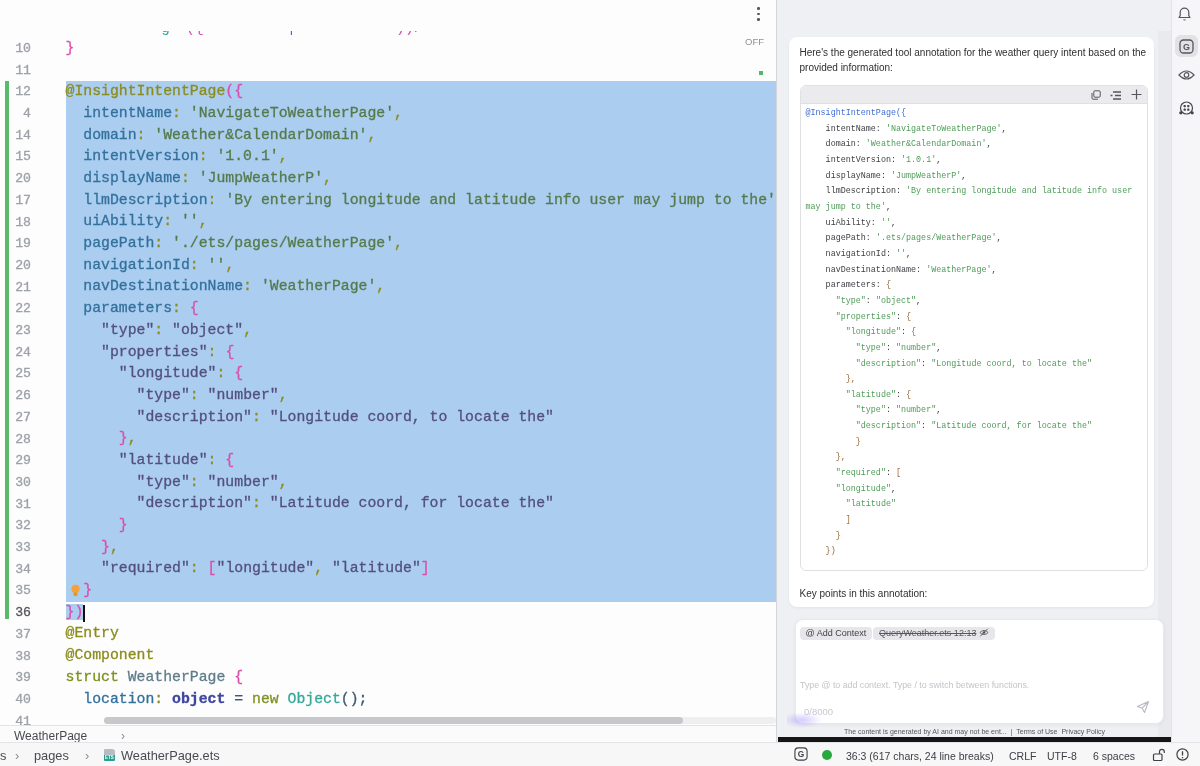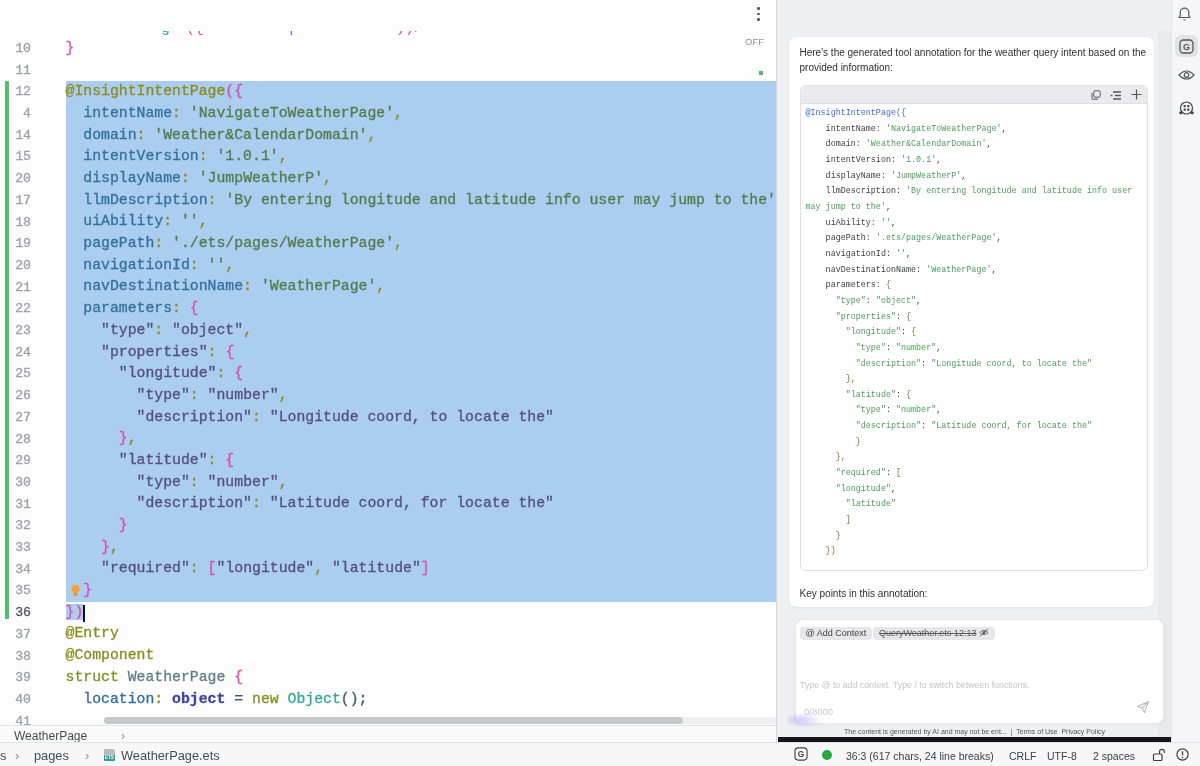--- a/index.html
+++ b/index.html
@@ -236,21 +236,21 @@
     <span class="si" style="left:121px">WeatherPage.ets</span>
     <svg style="position:absolute;left:794px;top:4px" width="14" height="14" viewBox="0 0 15 15">
       <rect x="1" y="1" width="13" height="13" rx="3.5" fill="none" stroke="#3f4045" stroke-width="1.2"></rect>
       <text x="7.5" y="11" font-size="9" font-weight="bold" fill="#3f4045" text-anchor="middle" font-family="Liberation Sans">G</text>
     </svg>
     <circle></circle>
     <div style="position:absolute;left:822px;top:7px;width:10px;height:10px;border-radius:50%;background:#27a93f"></div>
     <span class="sr" style="left:846px">36:3 (617 chars, 24 line breaks)</span>
     <span class="sr" style="left:1009px">CRLF</span>
     <span class="sr" style="left:1047px">UTF-8</span>
-    <span class="sr" style="left:1093px">2 spaces</span>
+    <span class="sr" style="left:1093px">6 spaces</span>
     <svg style="position:absolute;left:1152px;top:5px" width="13" height="14" viewBox="0 0 13 14">
       <rect x="1.5" y="6" width="8.5" height="6.5" rx="1" fill="none" stroke="#3f4045" stroke-width="1.2"></rect>
       <path d="M7.5 6 V3.8 a2.4 2.4 0 0 1 4.8 0 V5" fill="none" stroke="#3f4045" stroke-width="1.2"></path>
     </svg>
     <svg style="position:absolute;left:1176px;top:5px" width="13" height="13" viewBox="0 0 13 13">
       <circle cx="6.5" cy="6.5" r="5.6" fill="none" stroke="#3f4045" stroke-width="1.2"></circle>
       <path d="M6.5 3.2 v4.2 M6.5 9 v1.2" stroke="#3f4045" stroke-width="1.3"></path>
     </svg>
   </div>
 

